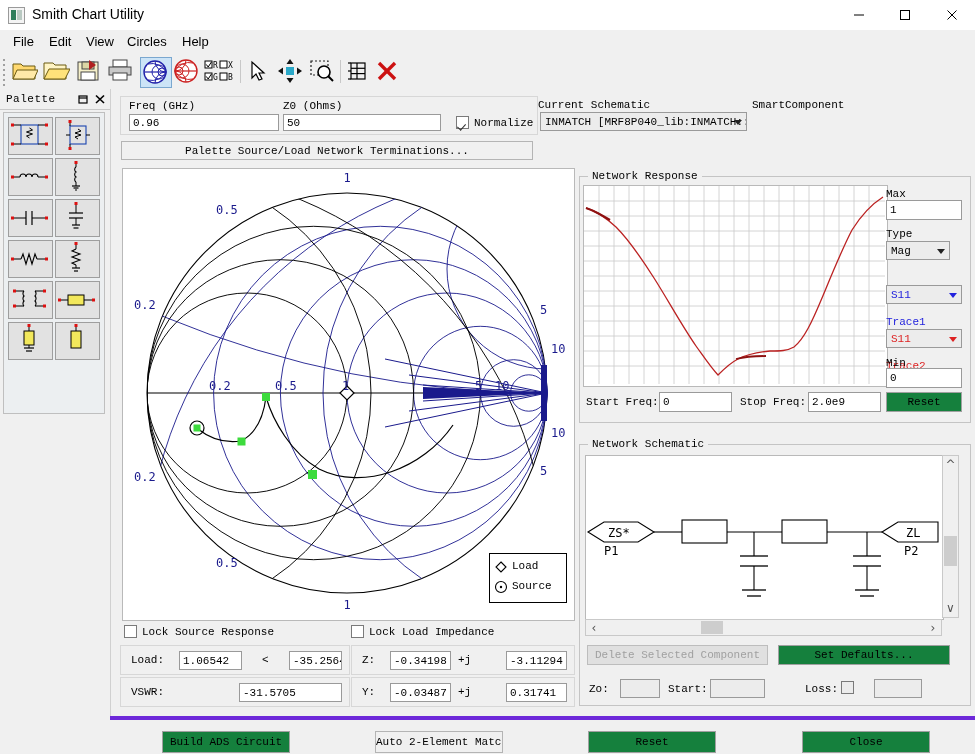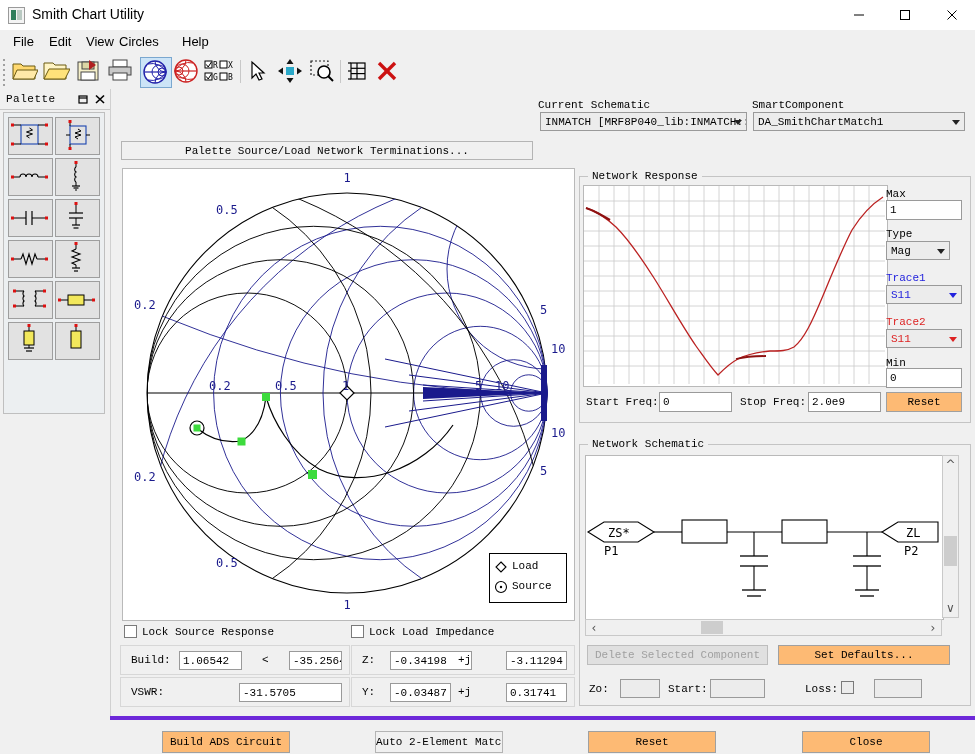--- a/index.html
+++ b/index.html
@@ -42,21 +42,21 @@
   .pal-btn{position:absolute;top:3px;width:14px;height:14px;cursor:default;}
   .pal-body{position:absolute;left:3px;top:23px;width:100px;height:300px;background:#eceff1;border:1px solid #bfbfbf;}
   .pal-cell{position:absolute;width:43px;height:36px;background:#e2e2e2;border:1px solid #9e9e9e;cursor:default;}
 
   
   .grp{position:absolute;border:1px solid #d7d7d7;background:#f0f0f0;}
   .lbl{position:absolute;font-size:11px;color:#000;white-space:nowrap;}
   .fld{position:absolute;background:#fff;border:1px solid #9a9a9a;
        font-family:"Liberation Mono","DejaVu Sans Mono",monospace;font-size:11px;
        padding:0 3px;line-height:17px;height:17px;color:#000;box-sizing:border-box;white-space:nowrap;overflow:hidden;}
-  .btn{position:absolute;background:#fdba74;border:1px solid #a0a0a0;text-align:center;
+  .btn{position:absolute;background:#15803d;border:1px solid #a0a0a0;text-align:center;
        font-family:"Liberation Mono","DejaVu Sans Mono",monospace;font-size:11px;color:#000;cursor:default;
        box-sizing:border-box;white-space:nowrap;overflow:hidden;}
   .btn.flat{background:#f0f0f0;border:1px solid #b4b4b4;}
   .btn.disabled{color:#a0a0a0;background:#e0e0e0;border:1px solid #bdbdbd;}
   .cbx{position:absolute;width:13px;height:13px;background:#fff;border:1px solid #7a7a7a;box-sizing:border-box;cursor:default;}
   .cbx.checked:after{content:"";position:absolute;left:2px;top:5px;width:4px;height:7px;
        border:solid #333;border-width:0 1.6px 1.6px 0;transform:rotate(42deg);}
   .sel-box{position:absolute;background:#ececec;border:1px solid #9a9a9a;box-sizing:border-box;
        font-family:"Liberation Mono","DejaVu Sans Mono",monospace;font-size:11px;
        padding:0 16px 0 4px;line-height:19px;height:19px;white-space:nowrap;overflow:hidden;cursor:default;}
@@ -73,21 +73,21 @@
   
   .respbox{position:absolute;left:583px;top:185px;width:303px;height:200px;background:#fff;border:1px solid #b9b9b9;}
 
   
   .schembox{position:absolute;left:585px;top:455px;width:357px;height:163px;background:#fff;border:1px solid #b9b9b9;}
   .sb-v{position:absolute;left:942px;top:455px;width:17px;height:163px;background:#f0f0f0;border:1px solid #c9c9c9;box-sizing:border-box;}
   .sb-h{position:absolute;left:585px;top:619px;width:357px;height:17px;background:#f0f0f0;border:1px solid #c9c9c9;box-sizing:border-box;}
   .sb-thumb{position:absolute;background:#cdcdcd;}
   .sb-arrow{position:absolute;color:#555;font-size:12px;font-family:"DejaVu Sans",sans-serif;text-align:center;cursor:default;}
   .bottombar{position:absolute;left:110px;top:716px;width:865px;height:38px;background:#f0f0f0;border-top:4px solid #6d28d9;}
-  .trace-lbl{position:absolute;font-size:11px;}
+  .trace-lbl{position:absolute;font-size:11px;margin-top:44px;}
 </style>
 </head>
 <body>
 
 <div class="app">
 
   <div class="titlebar">
     <span class="tb-icon">
         <i></i>
         <i class="b"></i>
@@ -108,21 +108,21 @@
           <line x1="1.5" y1="1.5" x2="10.5" y2="10.5" stroke="#000" stroke-width="1"></line>
           <line x1="10.5" y1="1.5" x2="1.5" y2="10.5" stroke="#000" stroke-width="1"></line>
         </svg>
     </div>
   </div>
 
   <div class="menubar">
     <div class="menuitem" style="left:6px">File</div>
     <div class="menuitem" style="left:42px">Edit</div>
     <div class="menuitem" style="left:79px">View</div>
-    <div class="menuitem" style="left:112px">Circles</div>
+    <div class="menuitem" style="left:120px">Circles</div>
     <div class="menuitem" style="left:175px">Help</div>
   </div>
 
   <div class="toolbar">
     <div class="tbar-grip">
         <b></b>
         <b></b>
         <b></b>
         <b></b>
         <b></b>
@@ -388,32 +388,36 @@
       <div class="pal-cell" style="left:51px;top:209px">
         <svg width="41" height="34" viewBox="0 0 41 34">
           <line x1="20" y1="3" x2="20" y2="8" stroke="#000" stroke-width="1"></line>
           <rect x="15" y="8" width="10" height="17" fill="#f2e85c" stroke="#000" stroke-width="1"></rect>
           <rect x="18.5" y="1" width="3" height="3" fill="#d11"></rect>
         </svg>
       </div>
     </div>
   </div>
 
+  <div class="grp" style="left:120px;top:96px;width:416px;height:37px">
+    <span class="lbl" style="left:8px;top:3px">Freq (GHz)</span>
+    <span class="lbl" style="left:162px;top:3px">Z0 (Ohms)</span>
+    <div class="fld" style="left:8px;top:17px;width:150px">0.96</div>
+    <div class="fld" style="left:162px;top:17px;width:158px">50</div>
+    <div class="cbx checked" style="left:335px;top:19px"></div>
+    <span class="lbl" style="left:353px;top:20px">Normalize</span>
+  </div>
   <div class="btn flat" style="left:121px;top:141px;width:412px;height:19px;line-height:18px">Palette Source/Load Network Terminations...</div>
 
   <span class="lbl" style="left:538px;top:99px">Current Schematic</span>
   <div class="sel-box" style="left:540px;top:112px;width:207px">
     <span>INMATCH [MRF8P040_lib:INMATCH::</span>
     <span class="arw"></span>
   </div>
   <span class="lbl" style="left:752px;top:99px">SmartComponent</span>
-  <div class="sel-box" style="left:753px;top:112px;width:212px">
-    <span>DA_SmithChartMatch1</span>
-    <span class="arw"></span>
-  </div>
 
   <div class="smithbox">
     <svg width="449" height="449" viewBox="0 0 449 449" style="position:absolute;left:0;top:0">
 
       <circle cx="224" cy="224" r="200" fill="none" stroke="#000" stroke-width="1.1"></circle>
       <line x1="24" y1="224" x2="424" y2="224" stroke="#000" stroke-width="1.1"></line>
 
       <circle cx="257.3" cy="224" r="166.7" fill="none" stroke="#1a1a8c" stroke-width="0.9"></circle>
       <circle cx="290.7" cy="224" r="133.3" fill="none" stroke="#1a1a8c" stroke-width="0.9"></circle>
       <circle cx="324" cy="224" r="100" fill="none" stroke="#1a1a8c" stroke-width="0.9"></circle>
@@ -640,29 +644,29 @@
   <span class="lbl" style="left:805px;top:683px">Loss:</span>
   <div class="cbx" style="left:841px;top:681px;background:#ececec"></div>
   <div class="fld" style="left:874px;top:679px;width:48px;height:19px;background:#ececec"></div>
 
   <div class="cbx" style="left:124px;top:625px"></div>
   <span class="lbl" style="left:142px;top:626px">Lock Source Response</span>
   <div class="cbx" style="left:351px;top:625px"></div>
   <span class="lbl" style="left:369px;top:626px">Lock Load Impedance</span>
 
   <div class="grp" style="left:120px;top:645px;width:228px;height:28px">
-    <span class="lbl" style="left:10px;top:8px">Build:</span>
+    <span class="lbl" style="left:10px;top:8px">Load:</span>
     <div class="fld" style="left:58px;top:5px;width:63px;height:19px;line-height:18px">1.06542</div>
     <span class="lbl" style="left:141px;top:8px">&lt;</span>
     <div class="fld" style="left:168px;top:5px;width:53px;height:19px;line-height:18px">-35.2564</div>
   </div>
 
   <div class="grp" style="left:351px;top:645px;width:222px;height:28px">
     <span class="lbl" style="left:10px;top:8px">Z:</span>
-    <div class="fld" style="left:38px;top:5px;width:82px;height:19px;line-height:18px">-0.34198</div>
+    <div class="fld" style="left:38px;top:5px;width:61px;height:19px;line-height:18px">-0.34198</div>
     <span class="lbl" style="left:106px;top:8px">+j</span>
     <div class="fld" style="left:154px;top:5px;width:61px;height:19px;line-height:18px">-3.11294</div>
   </div>
 
   <div class="grp" style="left:120px;top:677px;width:228px;height:28px">
     <span class="lbl" style="left:10px;top:8px">VSWR:</span>
     <div class="fld" style="left:118px;top:5px;width:103px;height:19px;line-height:18px">-31.5705</div>
   </div>
 
   <div class="grp" style="left:351px;top:677px;width:222px;height:28px">

